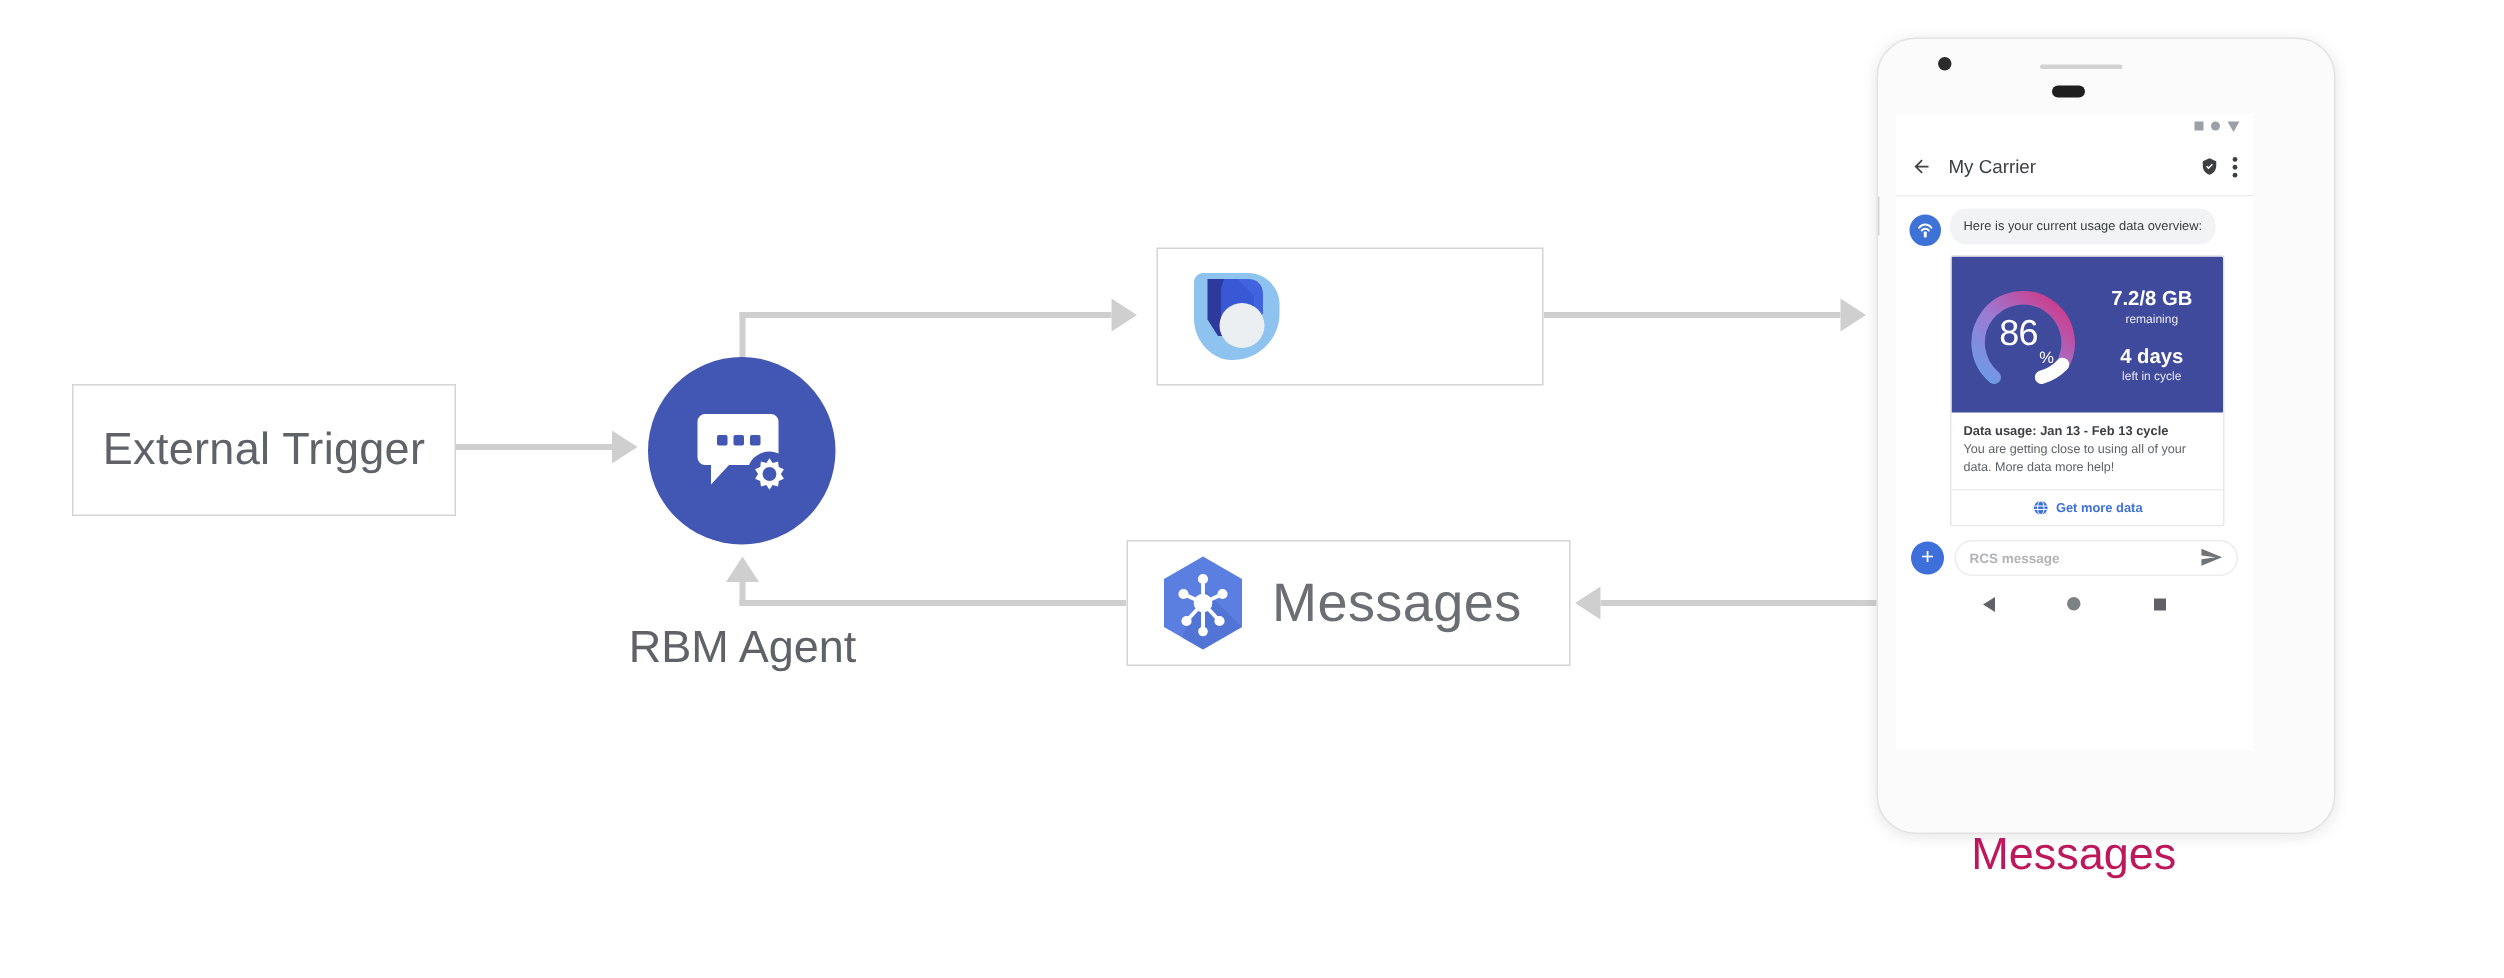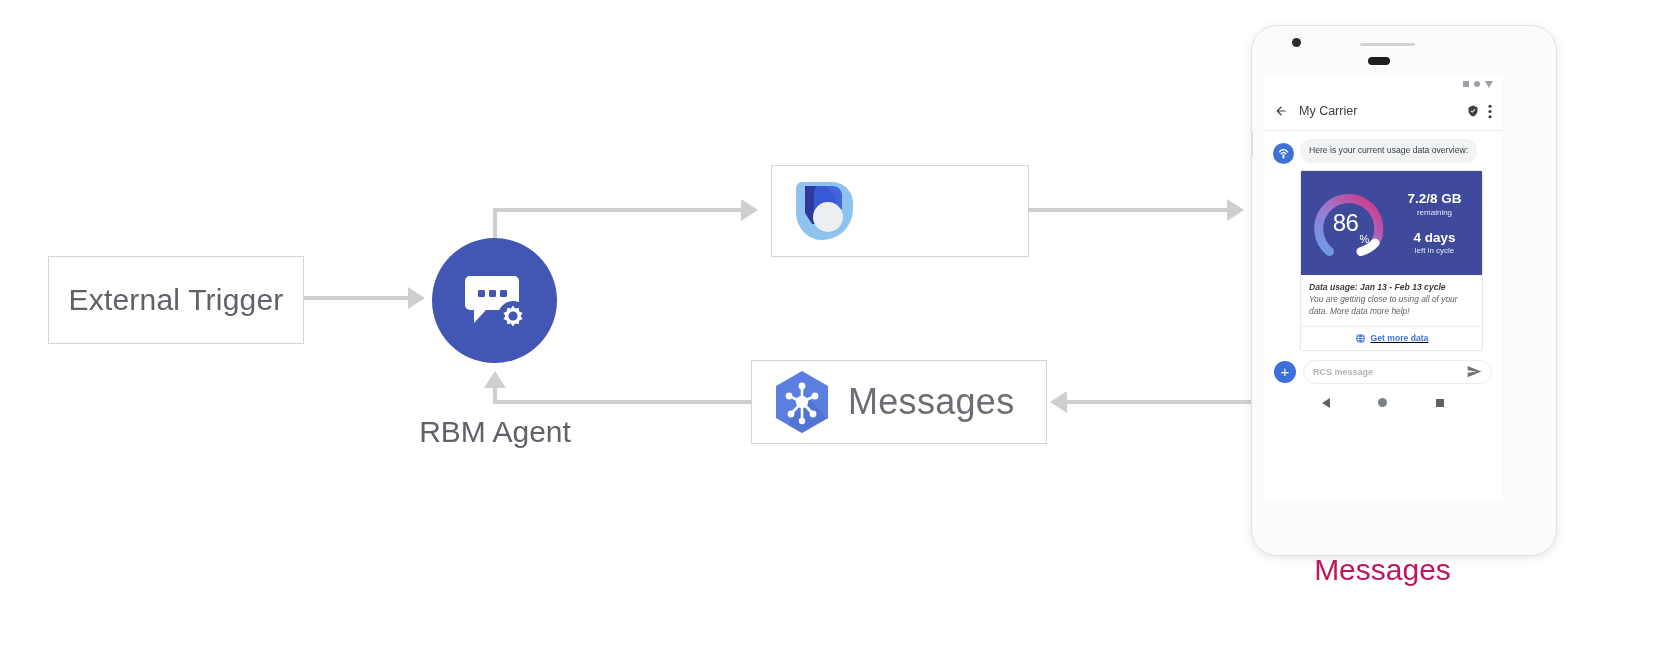--- a/index.html
+++ b/index.html
@@ -71,25 +71,25 @@
   .donut{position:relative;width:84px;height:84px;flex:none;}
   .donut .pct{position:absolute;left:0;top:0;width:84px;height:84px;display:flex;
               align-items:center;justify-content:center;color:#fff;}
   .donut .pct b{font-size:24px;font-weight:400;letter-spacing:-.5px;}
   .donut .pct i{font-size:11px;font-style:normal;margin-left:1px;align-self:flex-end;margin-bottom:20px;}
   .hero-txt{flex:1;color:#fff;text-align:center;padding-left:2px;}
   .hero-txt .big{font-size:13.5px;font-weight:700;line-height:1.15;}
   .hero-txt .sml{font-size:8px;opacity:.88;margin-top:1px;}
   .hero-txt .gap{height:13px;}
 
-  .card-body{padding:7px 8px 8px 8px;font-style:italic;}
+  .card-body{padding:7px 8px 8px 8px;}
   .card-body .t1{font-size:8.6px;font-weight:700;color:#3c4043;}
   .card-body .t2{font-size:8.4px;color:#5f6368;line-height:1.42;margin-top:2px;}
   .card-act{border-top:1px solid #eee;padding:6px 0;display:flex;align-items:center;
-            justify-content:center;gap:5px;text-decoration:underline;}
+            justify-content:center;gap:5px;}
   .card-act span{color:#3f72d7;font-size:8.6px;font-weight:700;}
 
   .composer{display:flex;align-items:center;gap:7px;padding:9px 10px 6px 10px;background:#fff;}
   .plus{width:22px;height:22px;border-radius:50%;background:#3f6fdb;color:#fff;flex:none;
         display:flex;align-items:center;justify-content:center;font-size:15px;line-height:1;}
   .inputbar{flex:1;height:22px;border:1px solid #ececec;border-radius:12px;display:flex;
             align-items:center;padding:0 9px;}
   .inputbar .ph{font-size:9px;color:#b0b4b8;font-weight:700;flex:1;}
 
   .navbar{height:26px;display:flex;align-items:center;justify-content:space-around;

